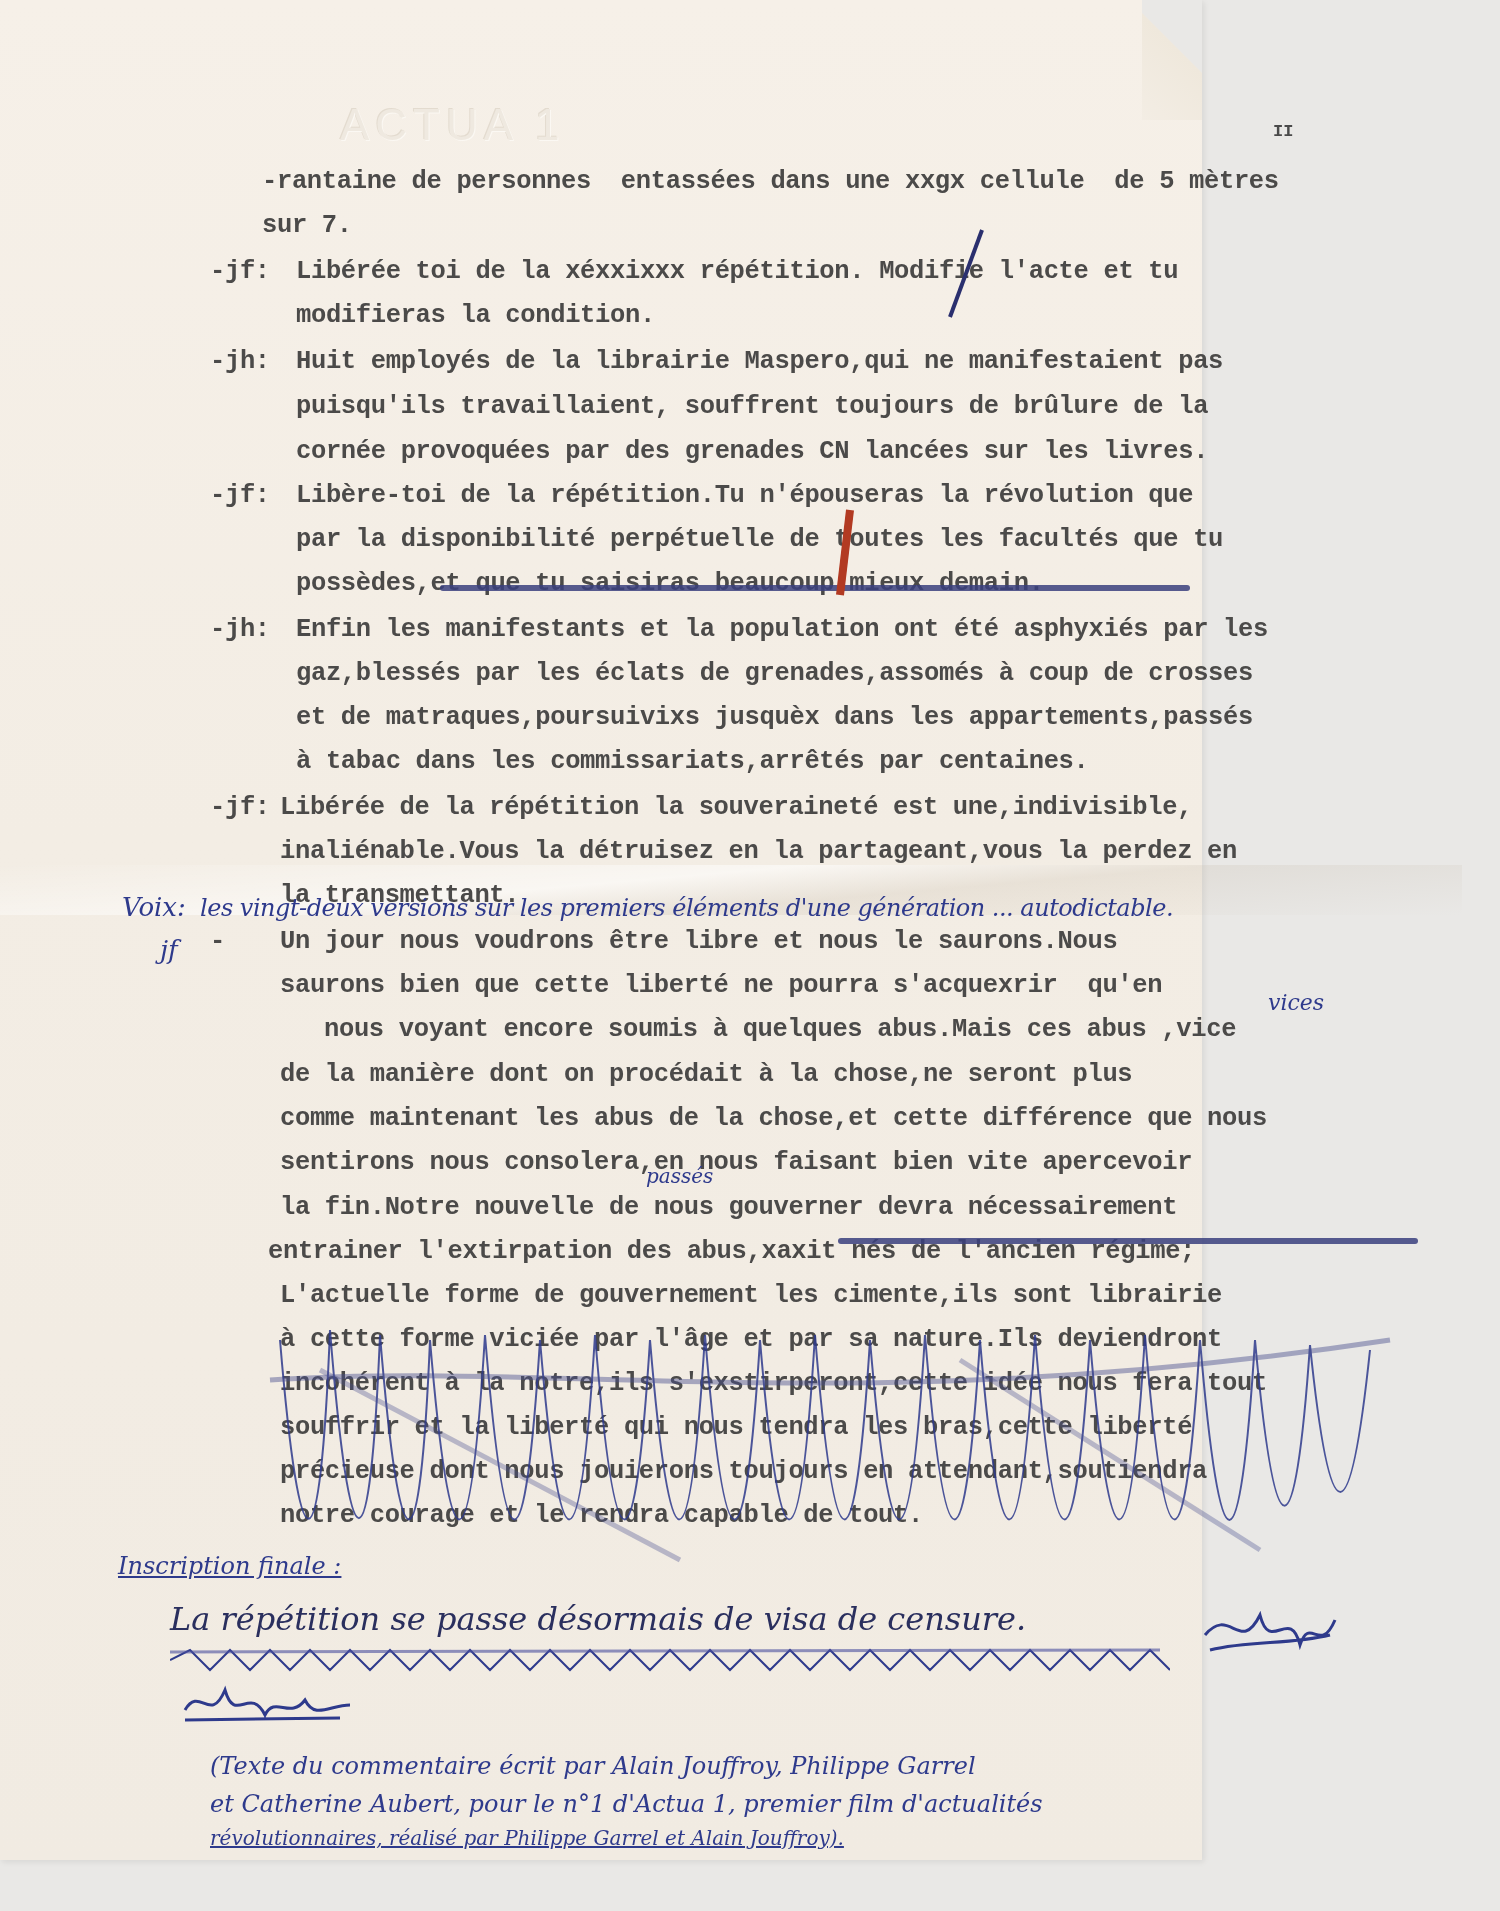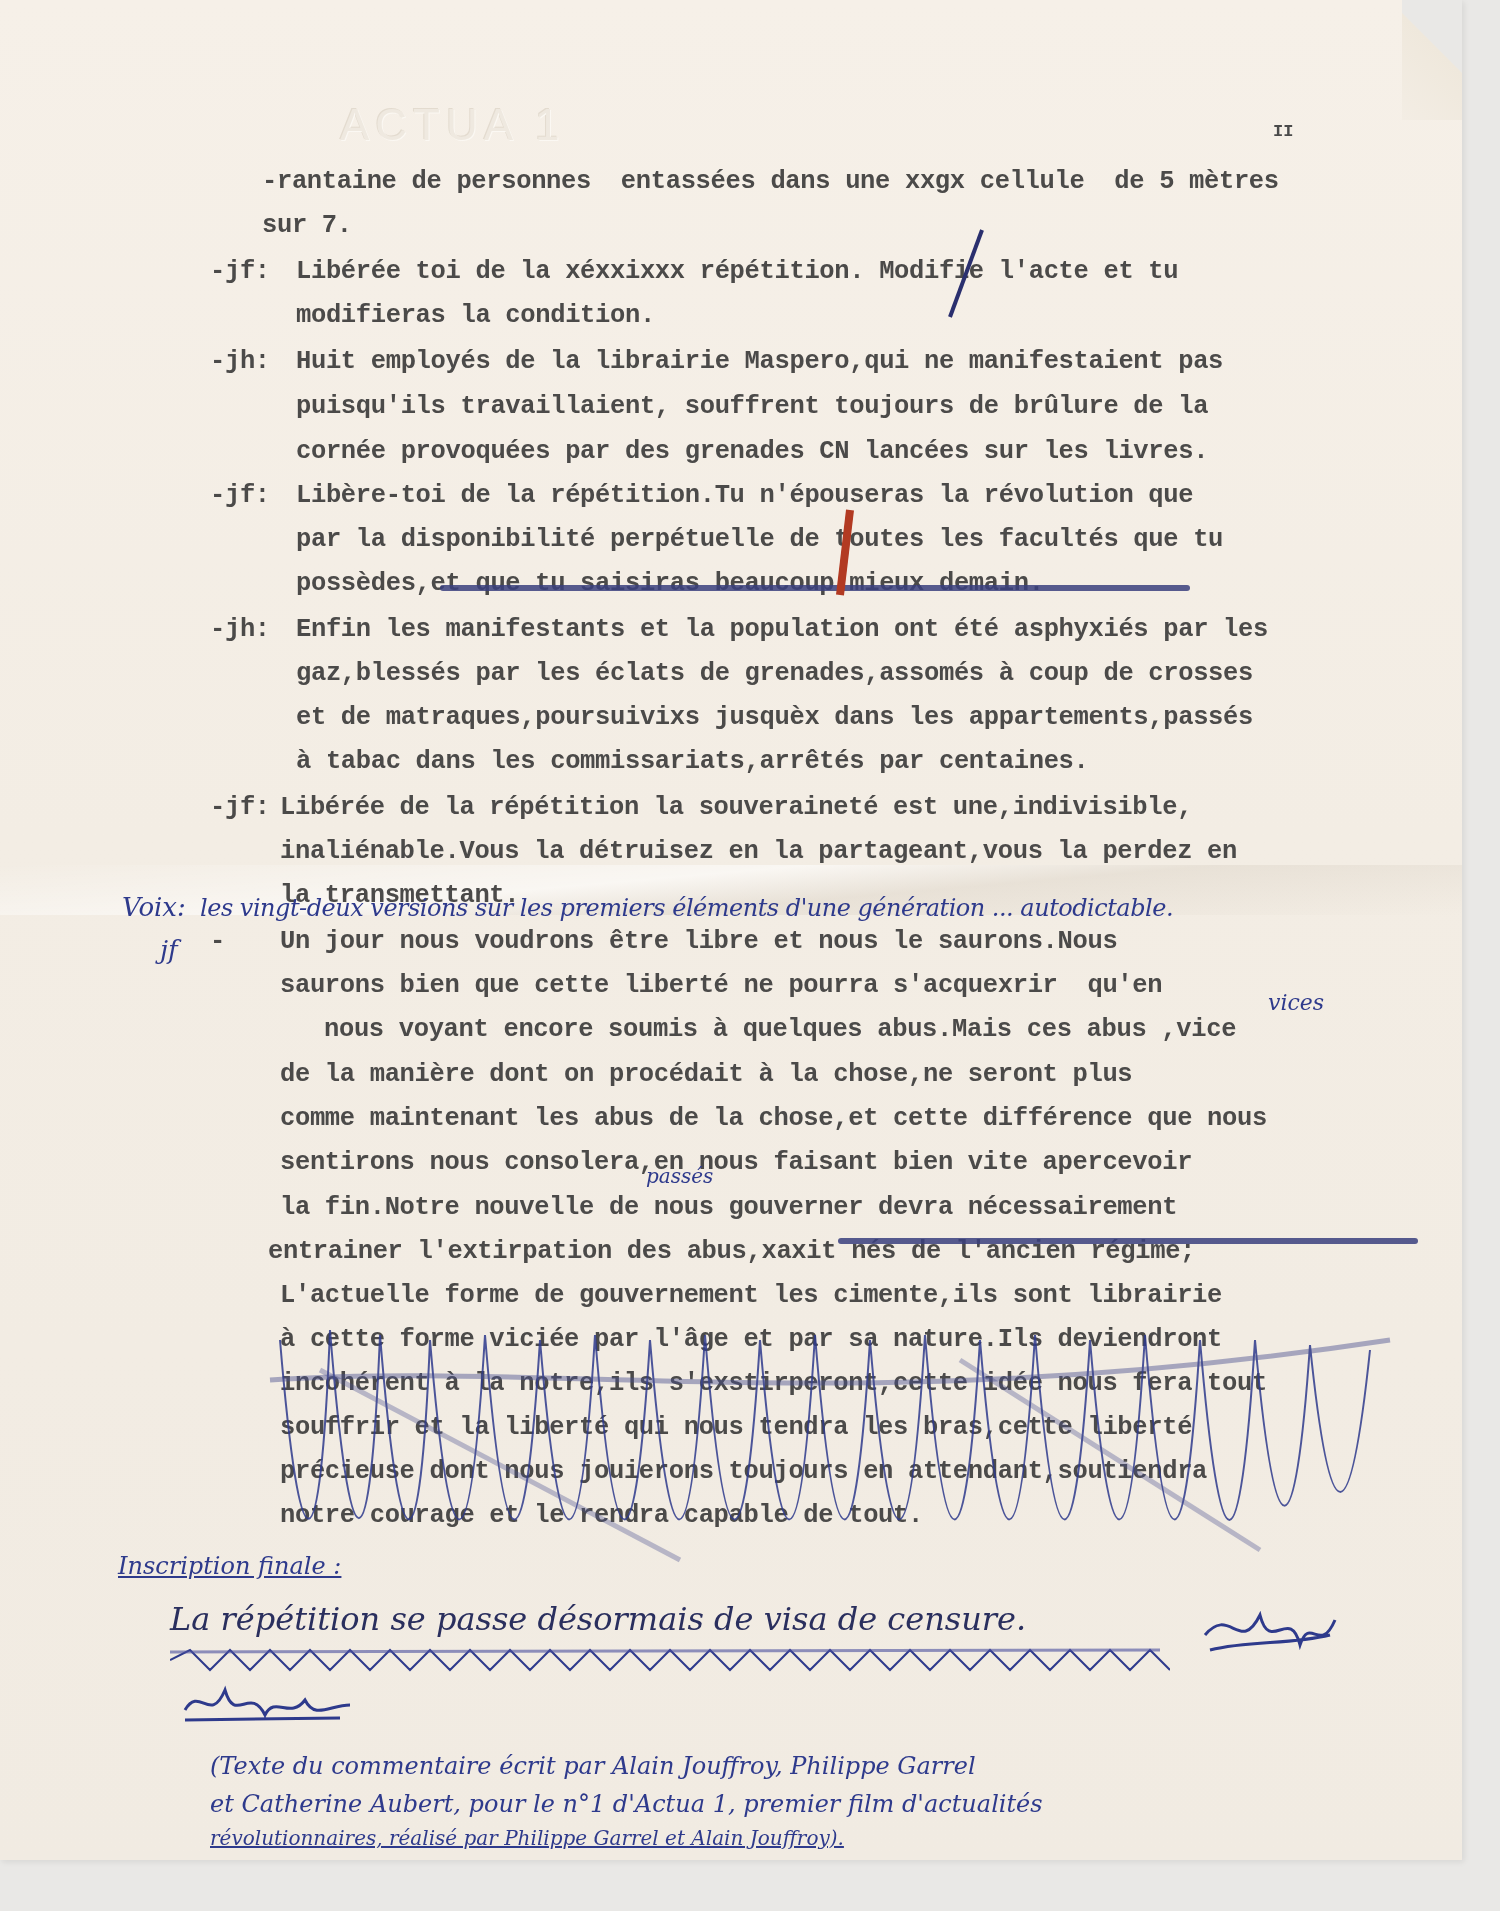--- a/index.html
+++ b/index.html
@@ -2,21 +2,21 @@
 <html><head>
 <meta charset="utf-8">
 <style>
   html, body { margin: 0; padding: 0; }
   body {
     width: 1500px; height: 1911px; position: relative; overflow: hidden;
     background: #e9e8e6;
     font-family: "Liberation Mono", "DejaVu Sans Mono", monospace;
   }
   .paper {
-    position: absolute; left: 0; top: 0; width: 1462px; height: 1860px;
+    position: absolute; left: 0; top: 0; width: 1202px; height: 1860px;
     background: linear-gradient(180deg, #f6f0e8 0%, #f3ede4 45%, #f1ebe2 100%);
     box-shadow: 2px 2px 6px rgba(0,0,0,0.08);
   }
   .paper::after {
     content: ""; position: absolute; right: 0; top: 0; width: 60px; height: 120px;
     background: linear-gradient(225deg, #e9e8e6 0%, #e9e8e6 40%, #efe8dc 41%, #f3ede4 100%);
   }
   .fold {
     position: absolute; left: 0; width: 1462px; top: 865px; height: 50px;
     background: linear-gradient(175deg, rgba(255,255,255,0) 0%, rgba(255,255,255,0.55) 40%, rgba(200,190,175,0.25) 60%, rgba(255,255,255,0) 100%);

